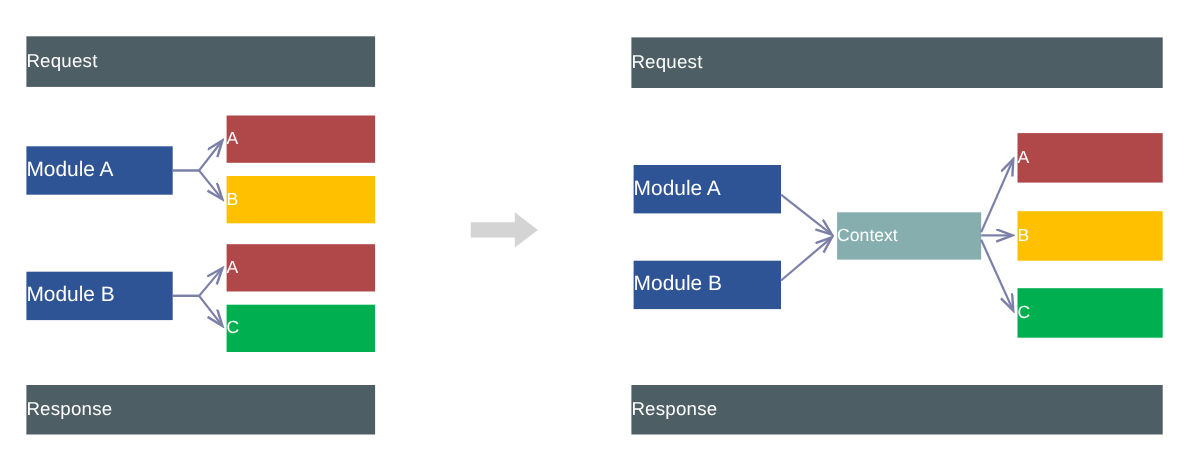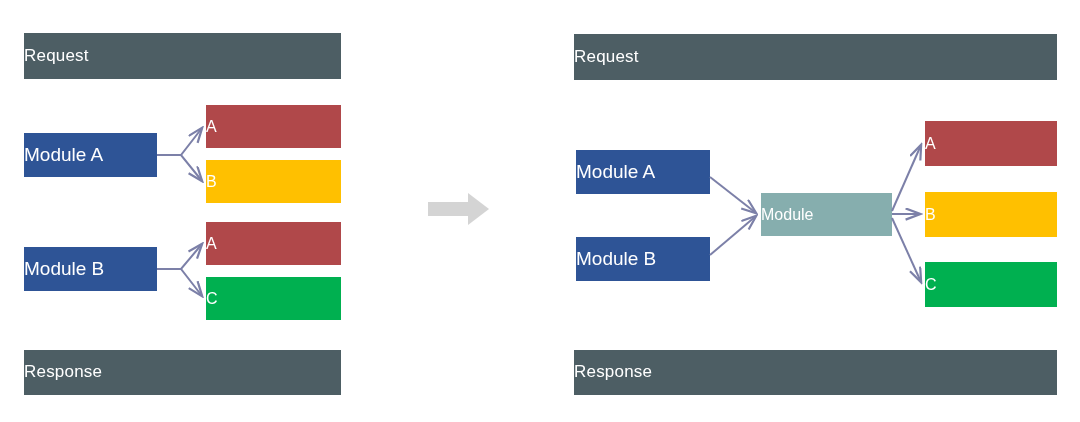--- a/index.html
+++ b/index.html
@@ -100,21 +100,21 @@
 
   <div class="box module" style="left:576px; top:150px; width:134px; height:44px;">
     <span>Module A</span>
   </div>
 
   <div class="box module" style="left:576px; top:237px; width:134px; height:44px;">
     <span>Module B</span>
   </div>
 
   <div class="box context" style="left:761px; top:193px; width:131px; height:43px;">
-    <span>Module</span>
+    <span>Context</span>
   </div>
 
   <div class="box svc-a" style="left:925px; top:121px; width:132px; height:45px;">
     <span>A</span>
   </div>
 
   <div class="box svc-b" style="left:925px; top:192px; width:132px; height:45px;">
     <span>B</span>
   </div>
 

